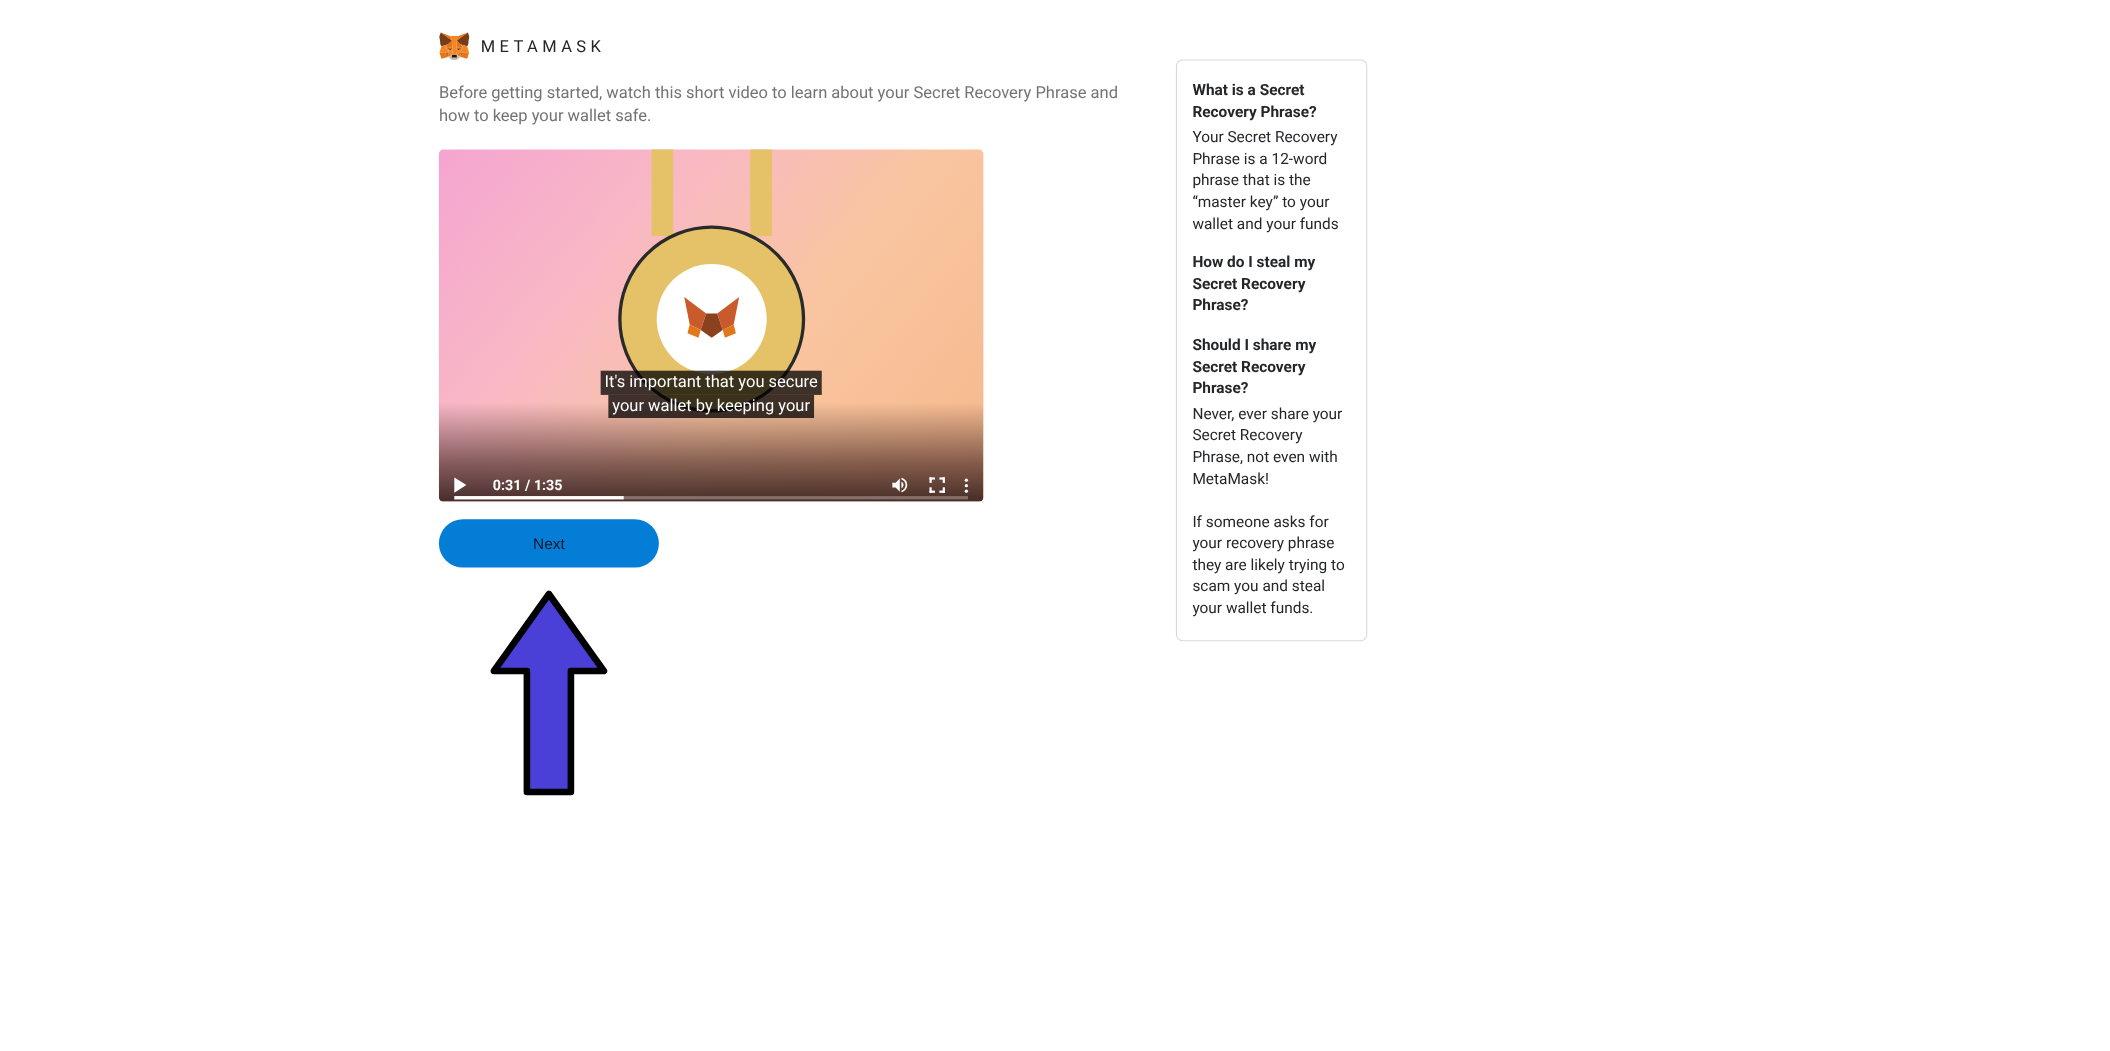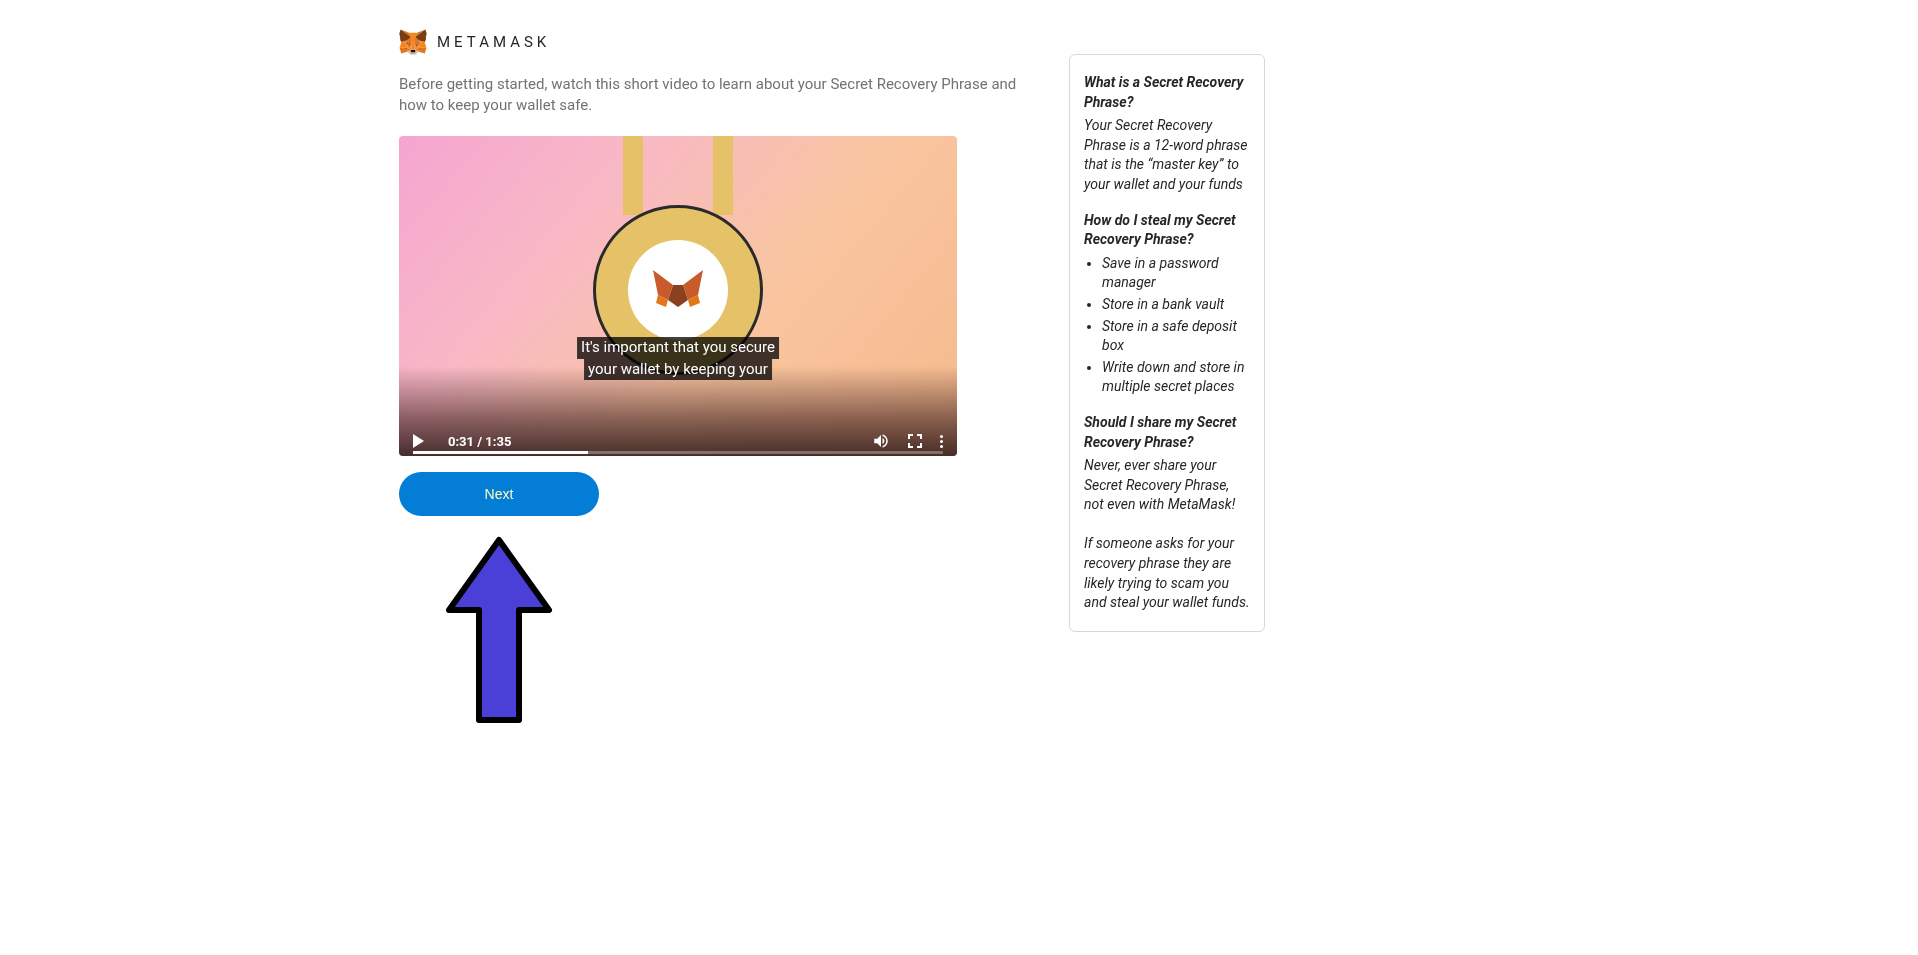--- a/index.html
+++ b/index.html
@@ -47,21 +47,21 @@
       color: #24272a;
     }
     .intro-text {
       font-size: 15px;
       line-height: 1.4;
       color: #737373;
       margin-bottom: 20px;
     }
     .video-player {
       position: relative;
-      width: 558px;
+      width: 495px;
       height: 320px;
       background: linear-gradient(130deg, #f5a5d0 0%, #f8b8c5 30%, #f9c5a0 60%, #f5b98c 100%);
       border-radius: 4px;
       overflow: hidden;
       margin-bottom: 16px;
     }
     .lock-graphic {
       position: absolute;
       left: 50%;
       top: 48%;
@@ -195,42 +195,41 @@
       height: 3px;
       background: rgba(255,255,255,0.3);
     }
     .progress-fill {
       height: 100%;
       width: 33%;
       background: #fff;
     }
     .next-button {
       background: #037dd6;
-      color: #fef9c3;
+      color: #0f172a;
       border: none;
       border-radius: 100px;
       padding: 14px 0;
       width: 200px;
       font-size: 14px;
       font-weight: 500;
       cursor: pointer;
     }
     .arrow-annotation {
       margin-top: 14px;
       margin-left: 40px;
     }
     .sidebar {
-      width: 196px;
+      width: 174px;
       border: 1px solid #d6d9dc;
       border-radius: 6px;
       padding: 18px 14px;
       font-size: 14px;
       line-height: 1.4;
       margin-top: 26px;
-      font-style: italic;
     }
     .sidebar-section {
       margin-bottom: 16px;
     }
     .sidebar-section:last-child {
       margin-bottom: 0;
     }
     .sidebar-heading {
       font-weight: 700;
       font-size: 14px;
@@ -333,26 +332,20 @@
     </div>
   </div>
 
   <aside class="sidebar">
     <div class="sidebar-section">
       <div class="sidebar-heading">What is a Secret Recovery Phrase?</div>
       <div class="sidebar-text">Your Secret Recovery Phrase is a 12-word phrase that is the “master key” to your wallet and your funds</div>
     </div>
     <div class="sidebar-section">
       <div class="sidebar-heading">How do I steal my Secret Recovery Phrase?</div>
-      <ul>
-        <li>Save in a password manager</li>
-        <li>Store in a bank vault</li>
-        <li>Store in a safe deposit box</li>
-        <li>Write down and store in multiple secret places</li>
-      </ul>
     </div>
     <div class="sidebar-section">
       <div class="sidebar-heading">Should I share my Secret Recovery Phrase?</div>
       <div class="sidebar-text">Never, ever share your Secret Recovery Phrase, not even with MetaMask!</div>
       <br>
       <div class="sidebar-text">If someone asks for your recovery phrase they are likely trying to scam you and steal your wallet funds.</div>
     </div>
   </aside>
 </div>
 

